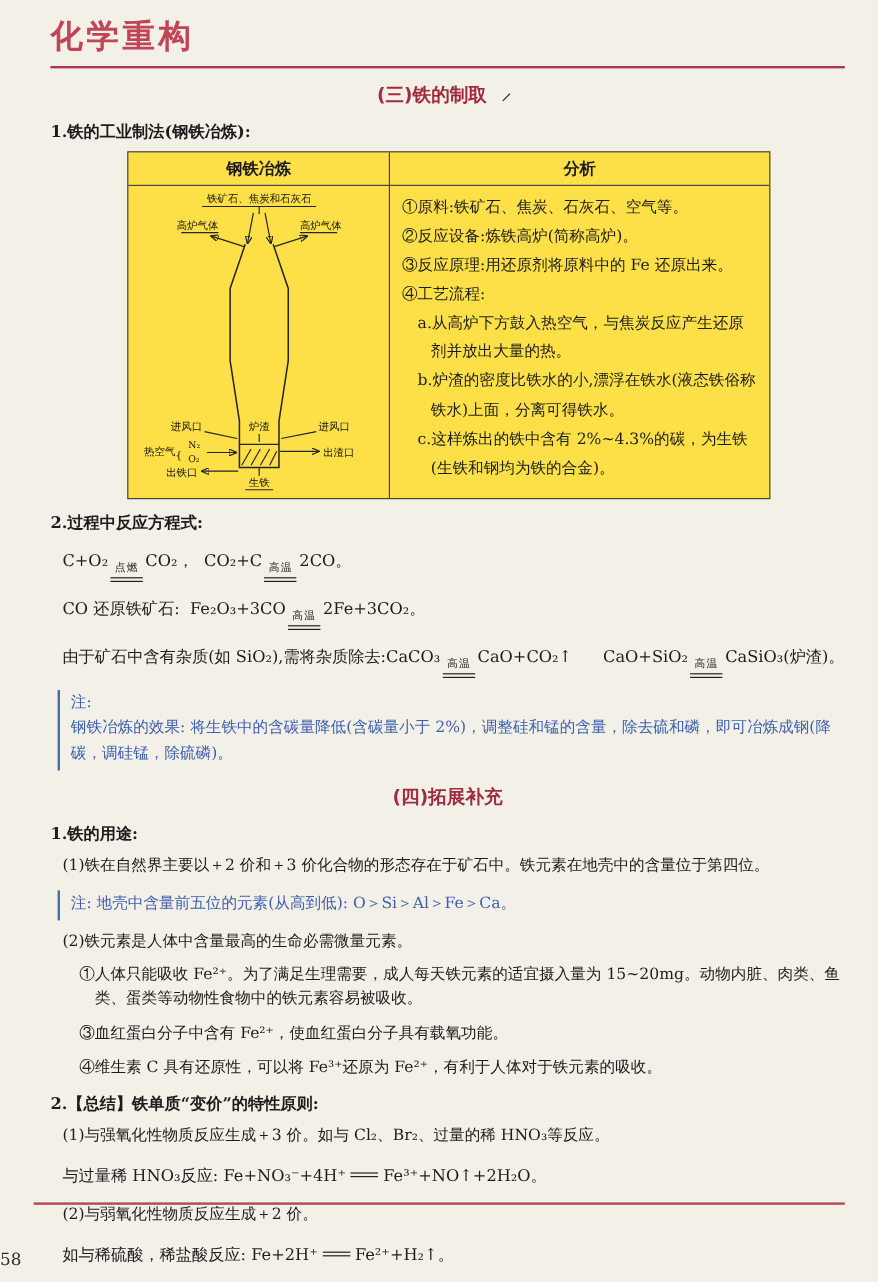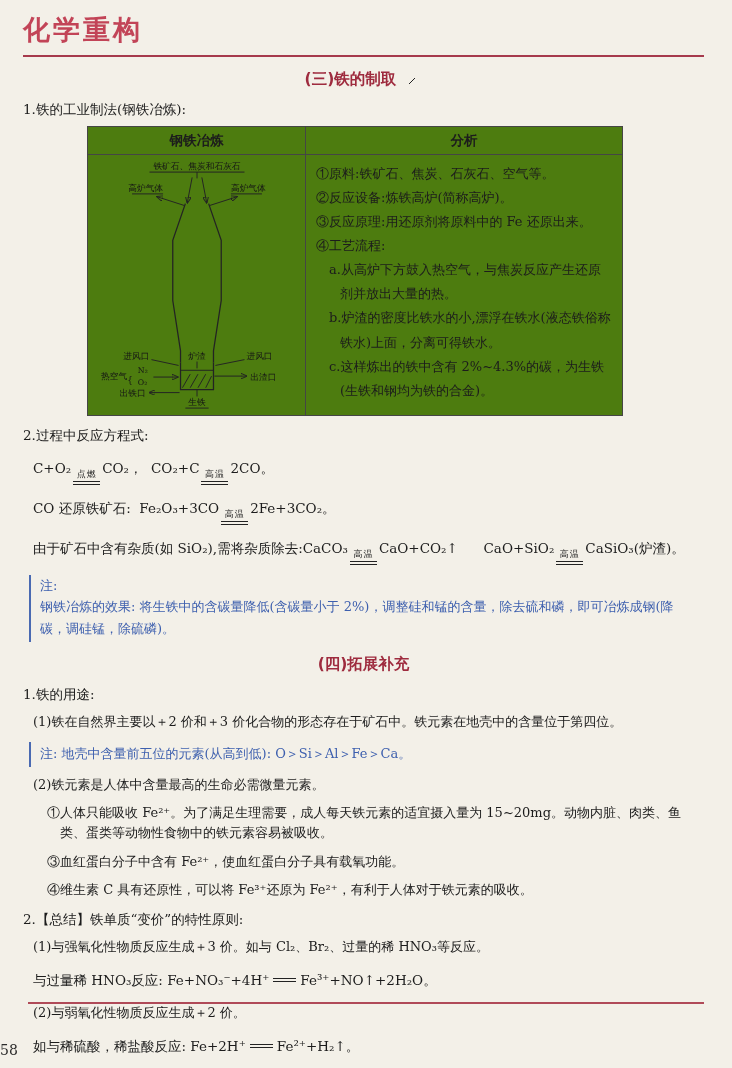--- a/index.html
+++ b/index.html
@@ -2,41 +2,41 @@
 <html><head>
 <meta charset="utf-8">
 <style>
   * { margin:0; padding:0; box-sizing:border-box; }
   html,body { background:#dcd8cf; }
   .page {
     width:732px; height:1068px; margin:0 auto; position:relative; overflow:hidden;
     background:#f3f0e8; color:#1c1c1c;
     font-family:"DejaVu Serif","Liberation Serif",serif;
   }
-  .inner { padding:12px 28px 0 23px; }
+  .inner { padding:12px 28px 0 42px; }
 
   .brand {
     font-family:"DejaVu Sans","Liberation Sans",sans-serif;
     font-weight:bold; font-size:27px; letter-spacing:3px; color:#c24457;
   }
   .rule { height:2.2px; background:#a63a4c; margin-top:7px; }
 
   .sec-title-row { text-align:center; margin-top:12px; }
   .sec-title {
     font-size:15.5px; font-weight:bold; color:#9e2b3e;
     font-family:"DejaVu Sans","Liberation Sans",sans-serif;
   }
   .leaf { vertical-align:-3px; margin-left:5px; }
 
-  .h1 { font-size:13.5px; font-weight:normal; margin-top:11px; }
+  .h1 { font-size:13.5px; font-weight:bold; margin-top:11px; }
 
   
   .tbl {
     display:grid; grid-template-columns:218px 1fr; width:536px;
-    margin:7px 0 0 64px; border:1.2px solid #454545; background:#4d7c0f;
+    margin:7px 0 0 64px; border:1.2px solid #454545; background:#fde047;
   }
   .hcell {
     text-align:center; font-weight:bold; font-size:13.5px; padding:5px 0 4px 0;
     border-bottom:1.2px solid #454545;
   }
   .hcell.first { border-right:1.2px solid #454545; }
   .bcell { padding:7px 10px 7px 10px; }
   .bcell.first { border-right:1.2px solid #454545; display:flex; align-items:flex-end; justify-content:center; padding:4px 2px; }
   .aline { font-size:13px; line-height:1.85; }
   .aline.ind { padding-left:24px; text-indent:-11px; }

